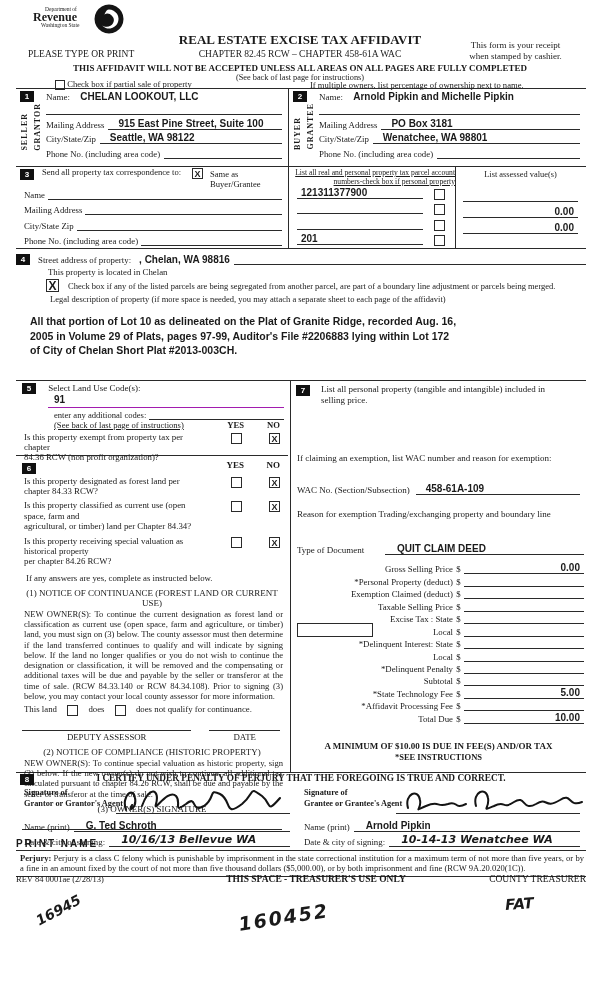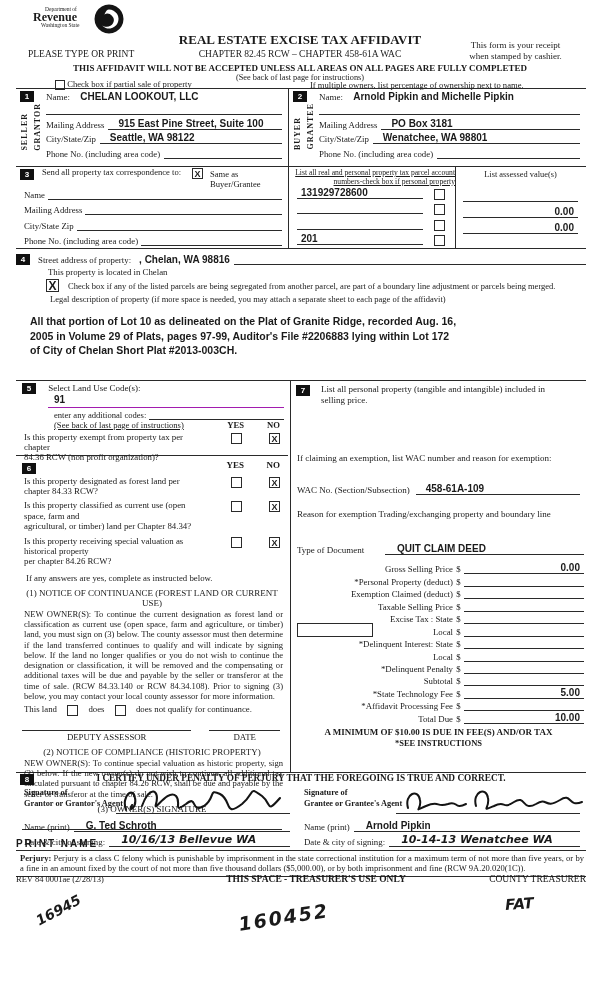--- a/index.html
+++ b/index.html
@@ -135,21 +135,21 @@
   .docrow .lab{width:88px;white-space:nowrap;}
   .docrow .ul{flex:1;padding-left:12px;}
   #docrow1{margin-top:22px;}
   #money{margin-top:7px;}
   .mrow{display:flex;align-items:flex-end;height:12.45px;font-size:8.8px;position:relative;}
   .mlabel{width:162px;text-align:right;white-space:nowrap;}
   .mdollar{width:11px;text-align:center;}
   .mline{flex:1;border-bottom:1px solid #2a2a2a;text-align:right;margin-right:2px;}
   .mline .fill{padding-right:4px;}
   #stampbox{position:absolute;left:6px;top:-1px;width:74px;height:12px;border:1px solid #2a2a2a;}
-  #minimum{text-align:center;font-weight:700;font-size:9px;margin-top:3px;}
+  #minimum{text-align:center;font-weight:700;font-size:9px;margin-top:17px;}
   #seeinstr{text-align:center;font-weight:700;font-size:8.5px;margin-top:1px;}
   
   #sec8{left:16px;top:773px;width:570px;height:77px;}
   #certify{position:relative;text-align:center;font-weight:700;font-size:9.3px;height:13px;}
   #certify .badge{position:absolute;left:4px;top:1px;}
   #s8cols{display:flex;}
   #s8l{width:280px;position:relative;}
   #s8r{flex:1;position:relative;}
   .sigrow{position:relative;height:31px;}
   .siglab{position:absolute;left:8px;top:2px;font-size:8.3px;font-weight:700;line-height:10.5px;white-space:nowrap;}
@@ -285,21 +285,21 @@
         <span class="ul grow"></span>
     </div>
   </div>
 
   <div id="s3m" class="abs">
     <div class="hdr">
       <div>List all real and personal property tax parcel account</div>
       <div>numbers-check box if personal property</div>
     </div>
     <div class="prow">
-      <b class="fill">131929728600</b>
+      <b class="fill">121311377900</b>
       <span class="pul"></span>
       <span class="cb"></span>
     </div>
     <div class="prow">
       <b class="fill"></b>
       <span class="pul"></span>
       <span class="cb"></span>
     </div>
     <div class="prow">
       <b class="fill"></b>

